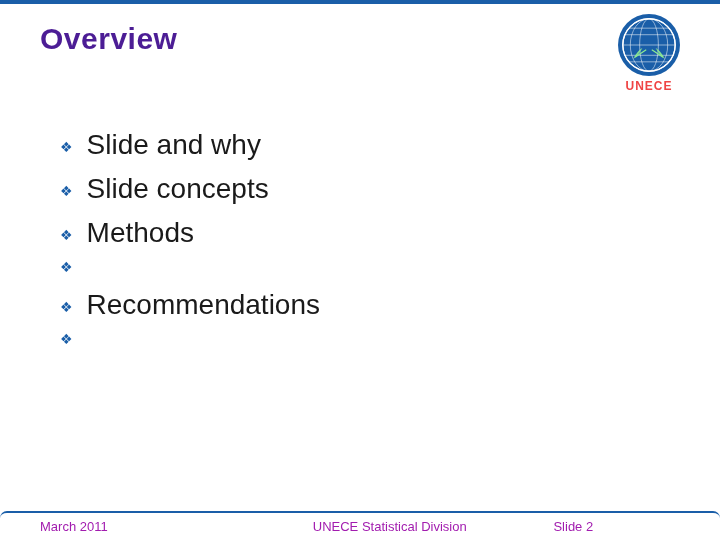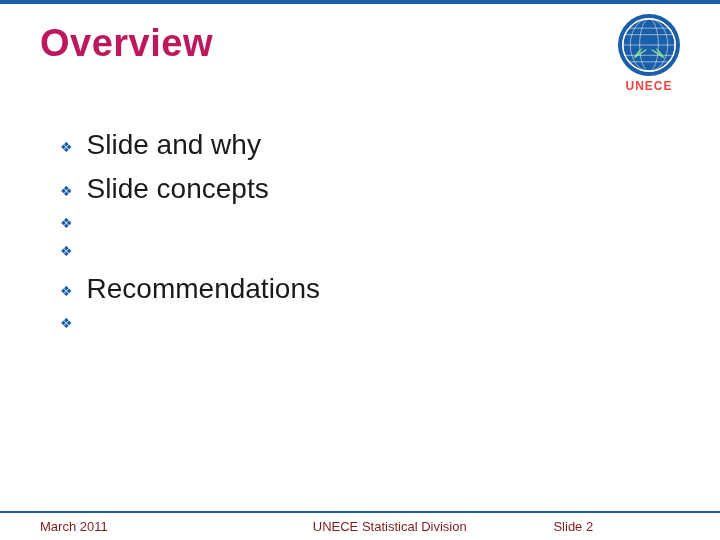--- a/index.html
+++ b/index.html
@@ -35,23 +35,23 @@
 
     
     .header {
       display: flex;
       justify-content: space-between;
       align-items: flex-start;
       padding: 18px 40px 0 40px;
     }
 
     .title {
-      font-size: 38px;
+      font-size: 30px;
       font-weight: bold;
-      color: #be185d;
+      color: #4c1d95;
       letter-spacing: 0.5px;
     }
 
     
     .logo-container {
       display: flex;
       flex-direction: column;
       align-items: center;
       margin-top: -8px;
     }
@@ -110,21 +110,22 @@
     }
 
     
     .footer {
       border-top: 2px solid #1a5ea8;
       display: flex;
       justify-content: space-between;
       align-items: center;
       padding: 6px 40px;
       font-size: 13px;
-      color: #7f1d1d;
+      color: #a21caf;
+      border-radius: 7px;
     }
 
     .footer-left,
     .footer-center,
     .footer-right {
       flex: 1;
     }
 
     .footer-center {
       text-align: right;
@@ -174,20 +175,21 @@
       <li>
         <span class="bullet-diamond">❖</span>
         <span>Slide and why</span>
       </li>
       <li>
         <span class="bullet-diamond">❖</span>
         <span>Slide concepts</span>
       </li>
       <li>
         <span class="bullet-diamond">❖</span>
+        <span>Methods</span>
       </li>
       <li>
         <span class="bullet-diamond">❖</span>
       </li>
       <li>
         <span class="bullet-diamond">❖</span>
         <span>Recommendations</span>
       </li>
       <li>
         <span class="bullet-diamond">❖</span>

